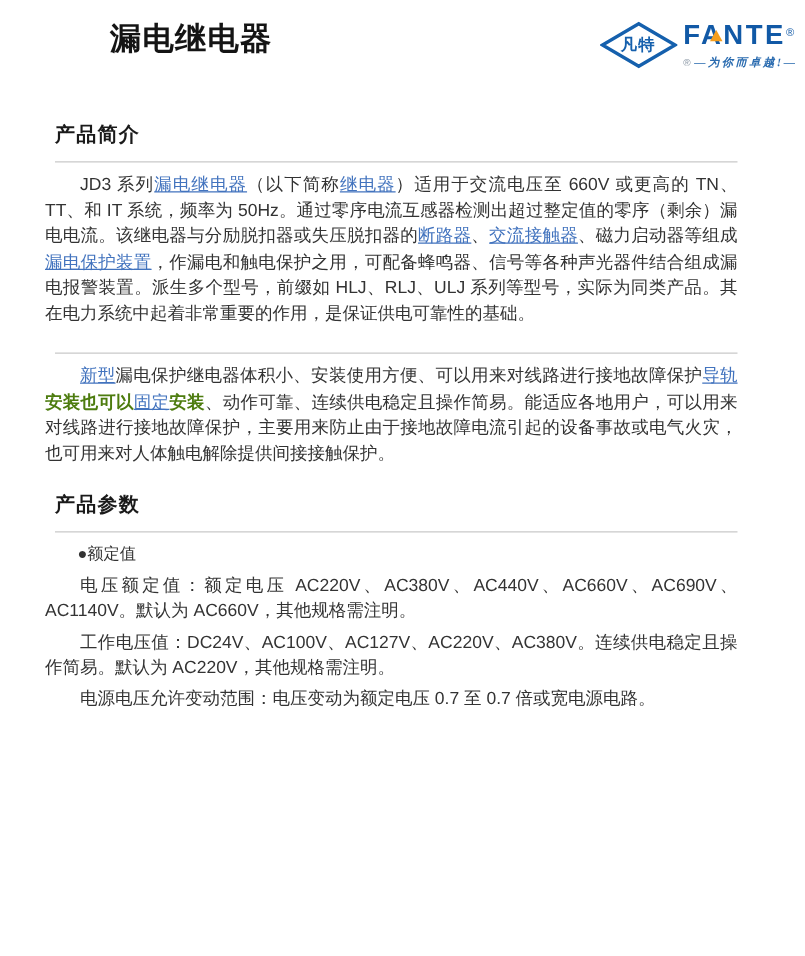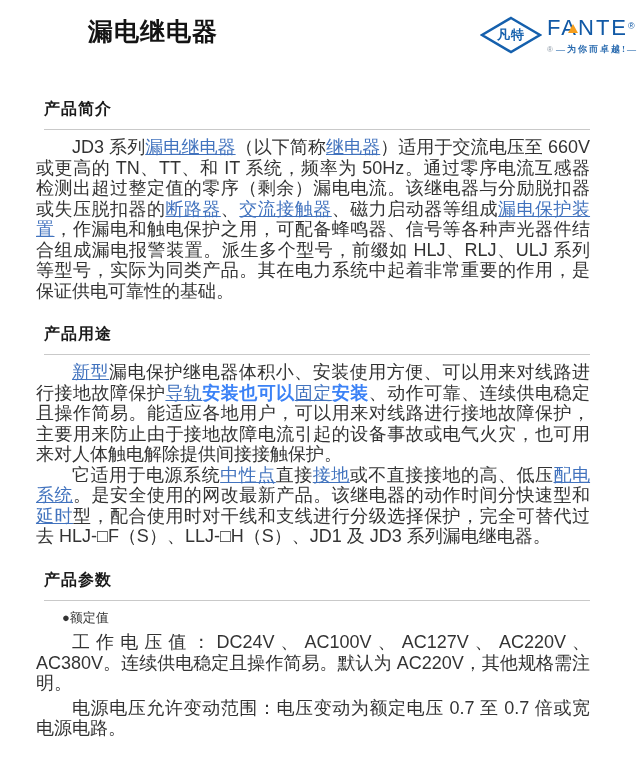--- a/index.html
+++ b/index.html
@@ -23,52 +23,52 @@
   .dia { position: relative; width: 62px; height: 40px; margin-top: 2px; }
   .dia svg { position: absolute; left: 0; top: 0; }
   .dia-text {
     position: absolute; left: 0; top: 0; width: 62px; height: 38px;
     display: flex; align-items: center; justify-content: center;
     font-size: 13px; font-weight: bold; color: #1560AD; letter-spacing: 1px;
   }
   .logo-right { margin-left: 5px; }
   .wordmark-row { position: relative; line-height: 24px; }
   .fante {
-    font-size: 22px; font-weight: 400; color: #1159A6;
+    font-size: 22px; font-weight: 700; color: #1159A6;
     letter-spacing: 2px; font-family: "Liberation Sans", sans-serif;
   }
   .a-accent {
     position: absolute; left: 21px; top: 10px; width: 0; height: 0;
     border-left: 5px solid transparent; border-right: 5px solid transparent;
     border-bottom: 9px solid #F59E1D;
   }
   .reg { font-size: 9px; color: #1159A6; vertical-align: super; }
   .slogan-row { display: flex; align-items: center; margin-top: 1px; }
   .slogan-reg { font-size: 8px; color: #8a97a5; margin-right: 3px; }
   .slogan {
-    font-size: 9px; color: #2B6CB0; font-weight: bold;
+    font-size: 9px; color: #2B6CB0; font-style: italic; font-weight: bold;
     letter-spacing: 2px; font-family: "Liberation Serif", serif;
   }
   
   main { padding: 0 54px 0 36px; }
   .sec { margin-top: 22px; }
   .sec:first-child { margin-top: 38px; }
   .sec-title {
     font-size: 16px; font-weight: bold; color: #1a1a1a;
     margin: 0 0 0 8px; letter-spacing: 1px; line-height: 21px;
   }
   .rule { border-top: 1px solid #c9c9c9; height: 0; margin: 10px 0 7px 8px; }
   .para {
     margin: 0; text-indent: 2em; text-align: justify;
-    font-size: 18px; line-height: 20.5px; color: #333333;
+    font-size: 14px; line-height: 20.5px; color: #333333;
   }
   .spaced .para { margin-bottom: 4px; }
   .bullet { margin: 0 0 4px 0; text-indent: 2em; font-size: 13px; line-height: 20.5px; }
   a.inline-link { color: #4273BE; text-decoration: underline; }
-  b { font-weight: bold; color: #3b82f6; }
+  b { font-weight: bold; color: #4d7c0f; }
 </style>
 </head>
 <body>
 
 <div class="page">
 
   <header class="hdr">
     <h1 class="title">漏电继电器</h1>
 
     <div class="logo">
@@ -91,27 +91,26 @@
     </div>
   </header>
 
   <main id="sections">
       <section class="sec">
         <h2 class="sec-title">产品简介</h2>
         <div class="rule"></div>
         <p class="para"><span>JD3 系列</span><a href="#" class="inline-link">漏电继电器</a><span>（以下简称</span><a href="#" class="inline-link">继电器</a><span>）适用于交流电压至 660V 或更高的 TN、TT、和 IT 系统，频率为 50Hz。通过零序电流互感器检测出超过整定值的零序（剩余）漏电电流。该继电器与分励脱扣器或失压脱扣器的</span><a href="#" class="inline-link">断路器</a><span>、</span><a href="#" class="inline-link">交流接触器</a><span>、磁力启动器等组成</span><a href="#" class="inline-link">漏电保护装置</a><span>，作漏电和触电保护之用，可配备蜂鸣器、信号等各种声光器件结合组成漏电报警装置。派生多个型号，前缀如 HLJ、RLJ、ULJ 系列等型号，实际为同类产品。其在电力系统中起着非常重要的作用，是保证供电可靠性的基础。</span></p>
       </section>
       <section class="sec">
-        <h2 class="sec-title">产品用途</h2>
         <div class="rule"></div>
         <p class="para"><a href="#" class="inline-link">新型</a><span>漏电保护继电器体积小、安装使用方便、可以用来对线路进行接地故障保护</span><a href="#" class="inline-link">导轨</a><b>安装也可以</b><a href="#" class="inline-link">固定</a><b>安装</b><span>、动作可靠、连续供电稳定且操作简易。能适应各地用户，可以用来对线路进行接地故障保护，主要用来防止由于接地故障电流引起的设备事故或电气火灾，也可用来对人体触电解除提供间接接触保护。</span></p>
-        <p class="para"><span>它适用于电源系统</span><a href="#" class="inline-link">中性点</a><span>直接</span><a href="#" class="inline-link">接地</a><span>或不直接接地的高、低压</span><a href="#" class="inline-link">配电系统</a><span>。是安全使用的网改最新产品。该继电器的动作时间分快速型和</span><a href="#" class="inline-link">延时</a><span>型，配合使用时对干线和支线进行分级选择保护，完全可替代过去 HLJ-□F（S）、LLJ-□H（S）、JD1 及 JD3 系列漏电继电器。</span></p>
       </section>
       <section class="sec spaced">
         <h2 class="sec-title">产品参数</h2>
         <div class="rule"></div>
         <p class="bullet"><span>●额定值</span></p>
+        <p class="para"><span>电压额定值：额定电压 AC220V、AC380V、AC440V、AC660V、AC690V、AC1140V。默认为 AC660V，其他规格需注明。</span></p>
         <p class="para"><span>工作电压值：DC24V、AC100V、AC127V、AC220V、AC380V。连续供电稳定且操作简易。默认为 AC220V，其他规格需注明。</span></p>
         <p class="para"><span>电源电压允许变动范围：电压变动为额定电压 0.7 至 0.7 倍或宽电源电路。</span></p>
       </section>
     </main>
 
 </div>
 
 </body></html>

